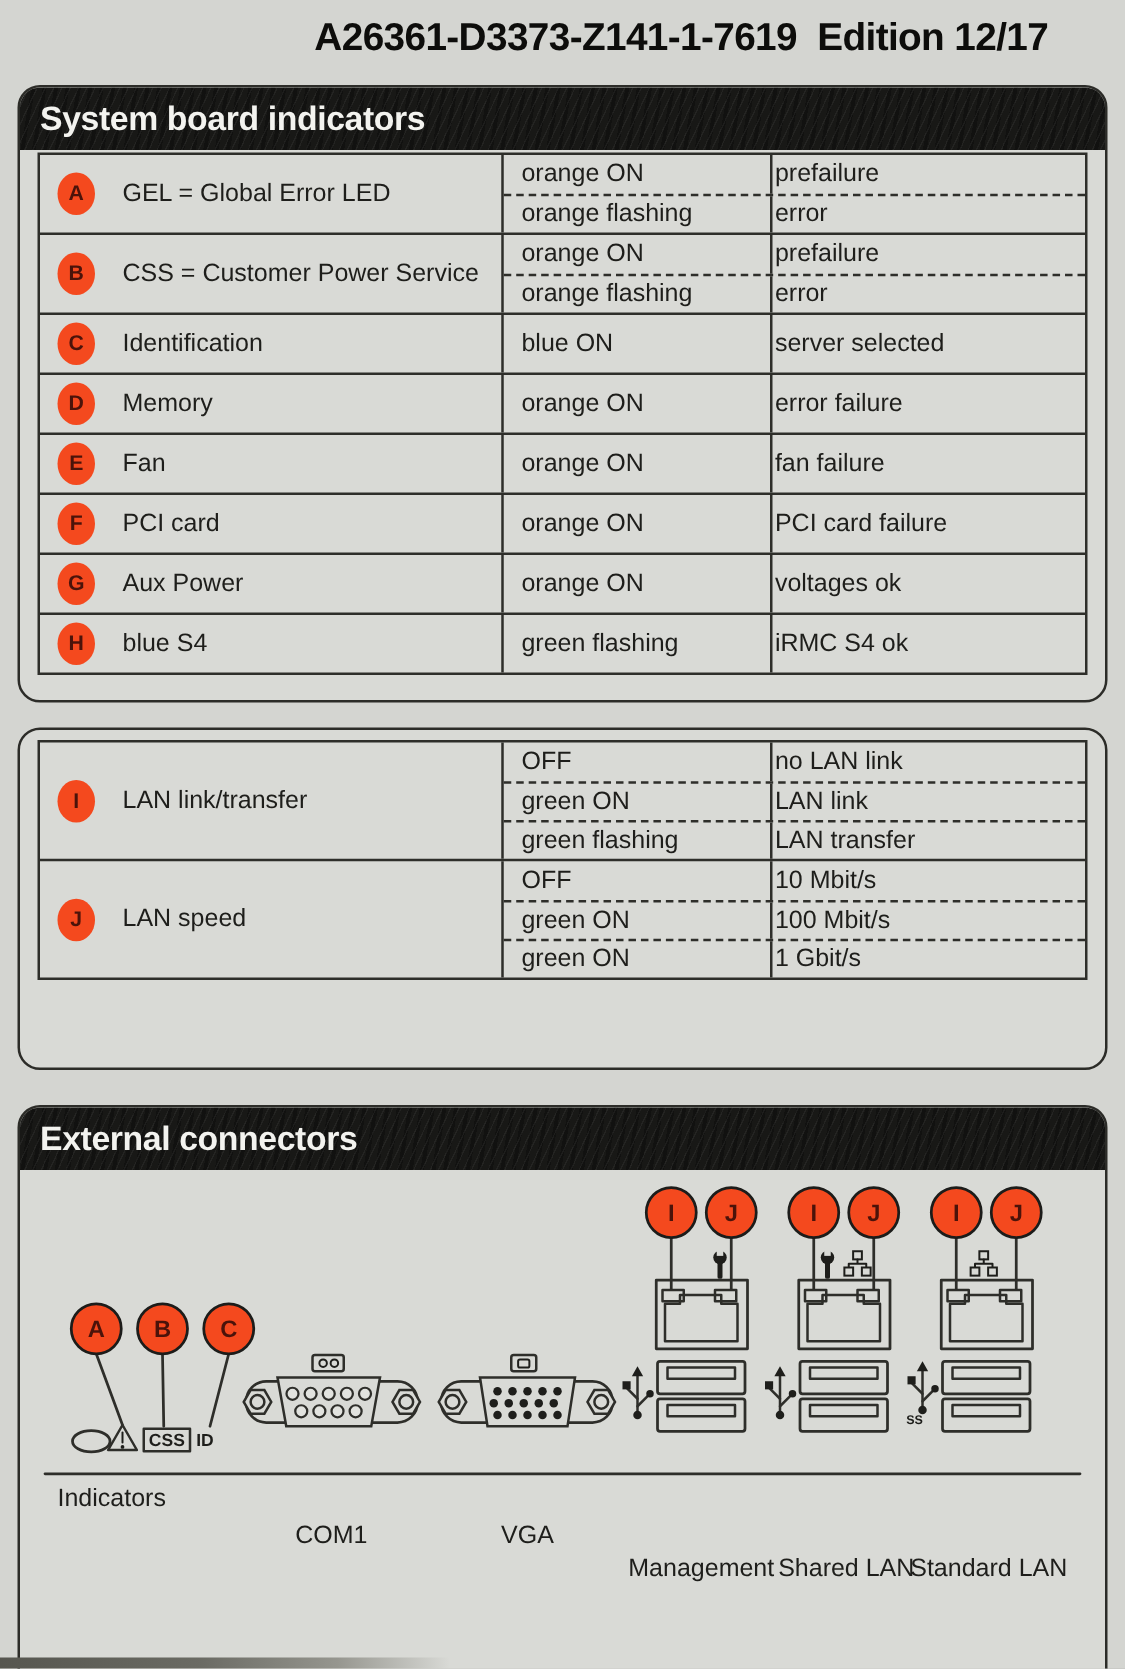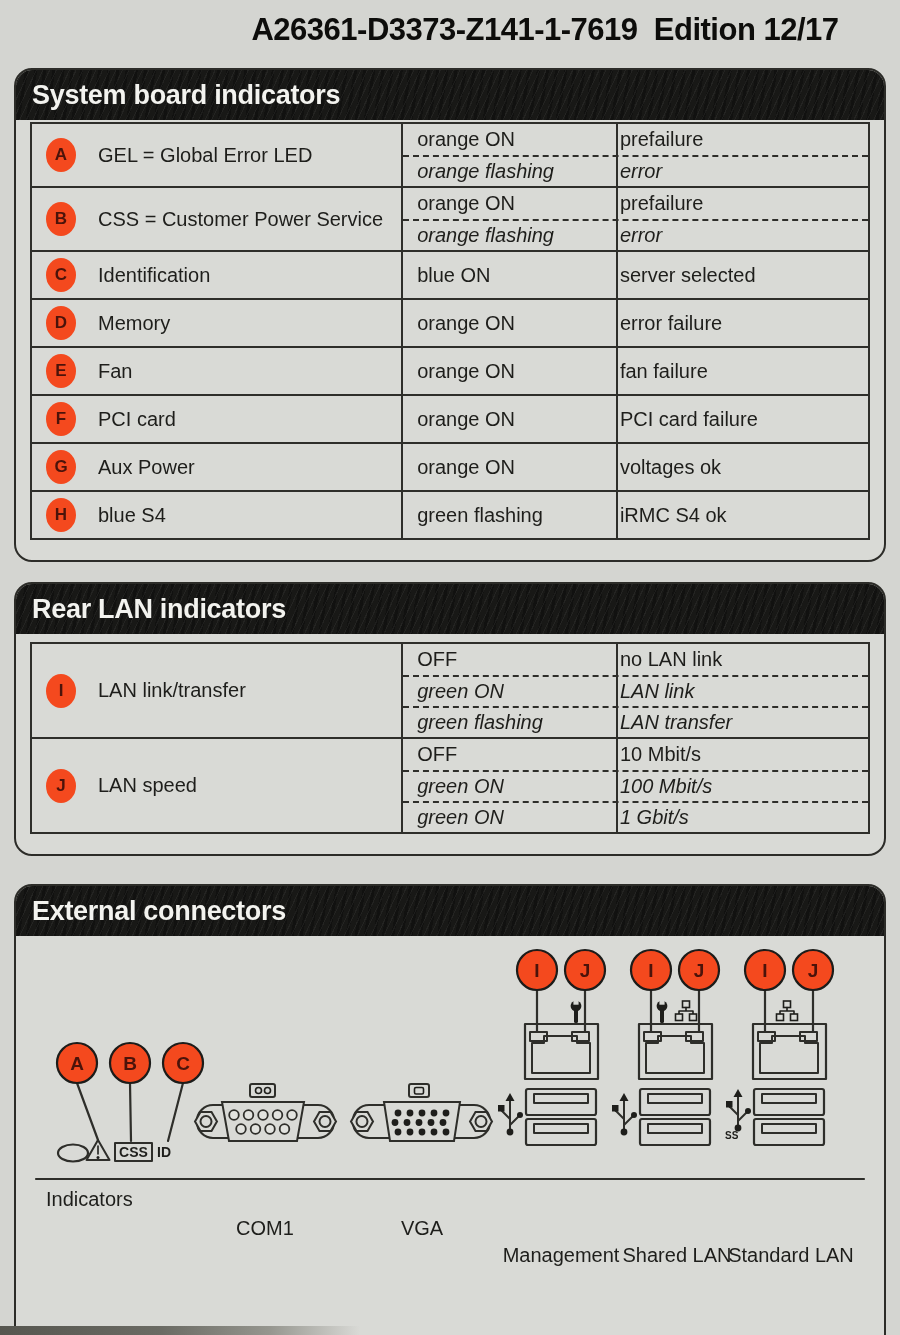--- a/index.html
+++ b/index.html
@@ -46,21 +46,21 @@
     display:flex;align-items:center;gap:22px;padding-left:14px;
   }
   .badge{
     width:30px;height:34px;border-radius:50%;flex:0 0 auto;
     background:var(--badge);color:var(--badge-letter);
     display:flex;align-items:center;justify-content:center;
     font-size:17px;font-weight:700;
   }
   .subcol{flex:1;display:flex;flex-direction:column;}
   .subrow{display:flex;align-items:center;}
-  .subrow.dash{border-top:2px dashed var(--line);font-style:italic;}
+  .subrow.dash{border-top:2px dashed var(--line);}
   .c2{width:46.2%;border-right:2px solid var(--line);align-self:stretch;
       display:flex;align-items:center;padding-left:14px;}
   .c3{flex:1;padding-left:2px;}
   
   .ext{position:absolute;left:0;top:50px;width:868px;height:374px;}
   .ext svg{position:absolute;left:0;top:0;}
   .ln{stroke:var(--line);stroke-width:2.2;fill:none;stroke-linecap:round;stroke-linejoin:round;}
   .ln2{stroke:var(--line);stroke-width:2;fill:none;stroke-linecap:round;stroke-linejoin:round;}
   .ln3{stroke:var(--ink);stroke-width:1.6;fill:none;stroke-linecap:round;}
   .fd{fill:var(--ink);stroke:none;}
@@ -192,21 +192,20 @@
             <div class="subrow" style="height: 46px;">
               <div class="cell c2">green flashing</div>
               <div class="cell c3">iRMC S4 ok</div>
             </div>
           </div>
         </div>
       </div>
   </section>
 
   <section class="panel p2">
-    <div class="phead">Rear LAN indicators</div>
     <div class="ptable">
         <div class="trow">
           <div class="cell c1">
             <span class="badge">I</span>
             <span>LAN link/transfer</span>
           </div>
           <div class="subcol">
             <div class="subrow" style="height: 31px;">
               <div class="cell c2">OFF</div>
               <div class="cell c3">no LAN link</div>

